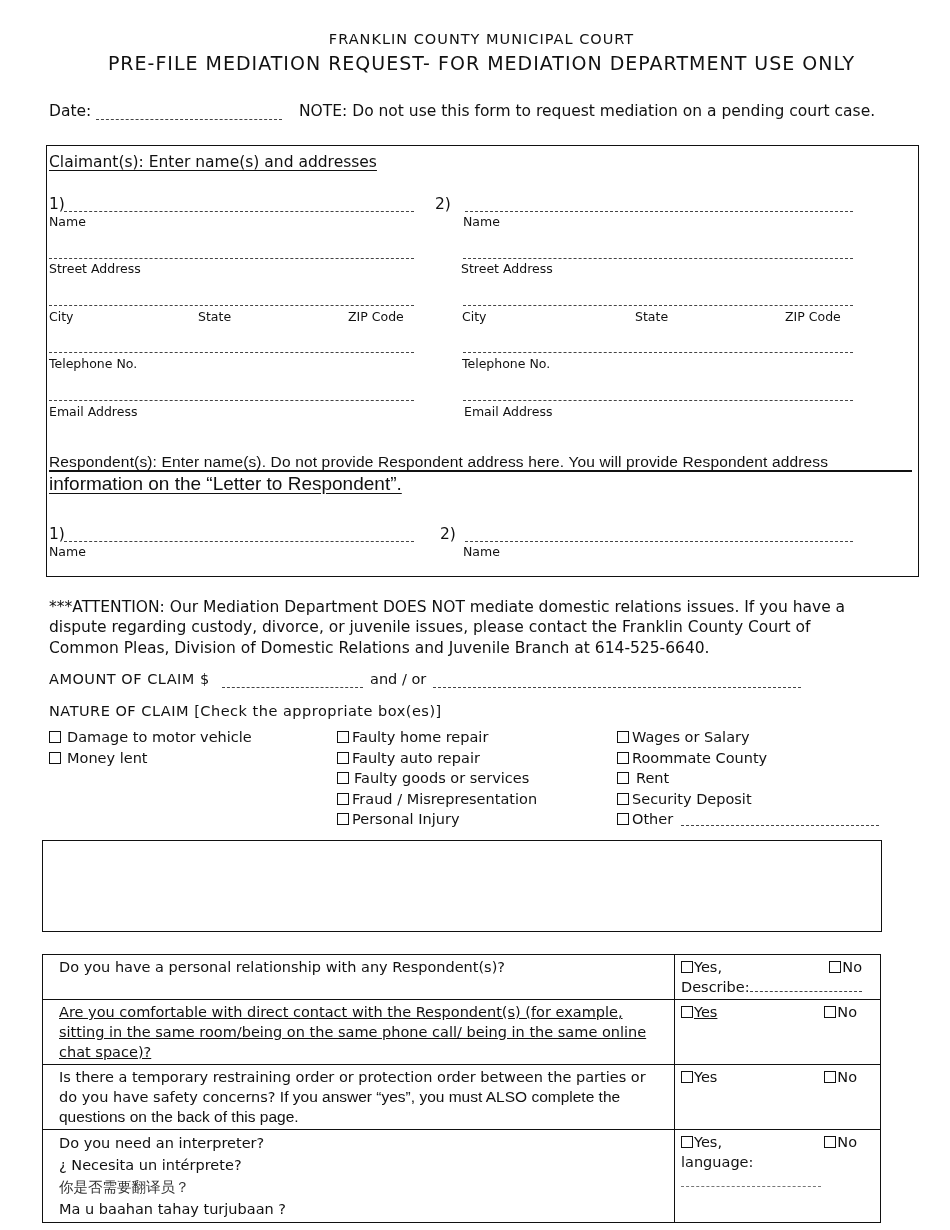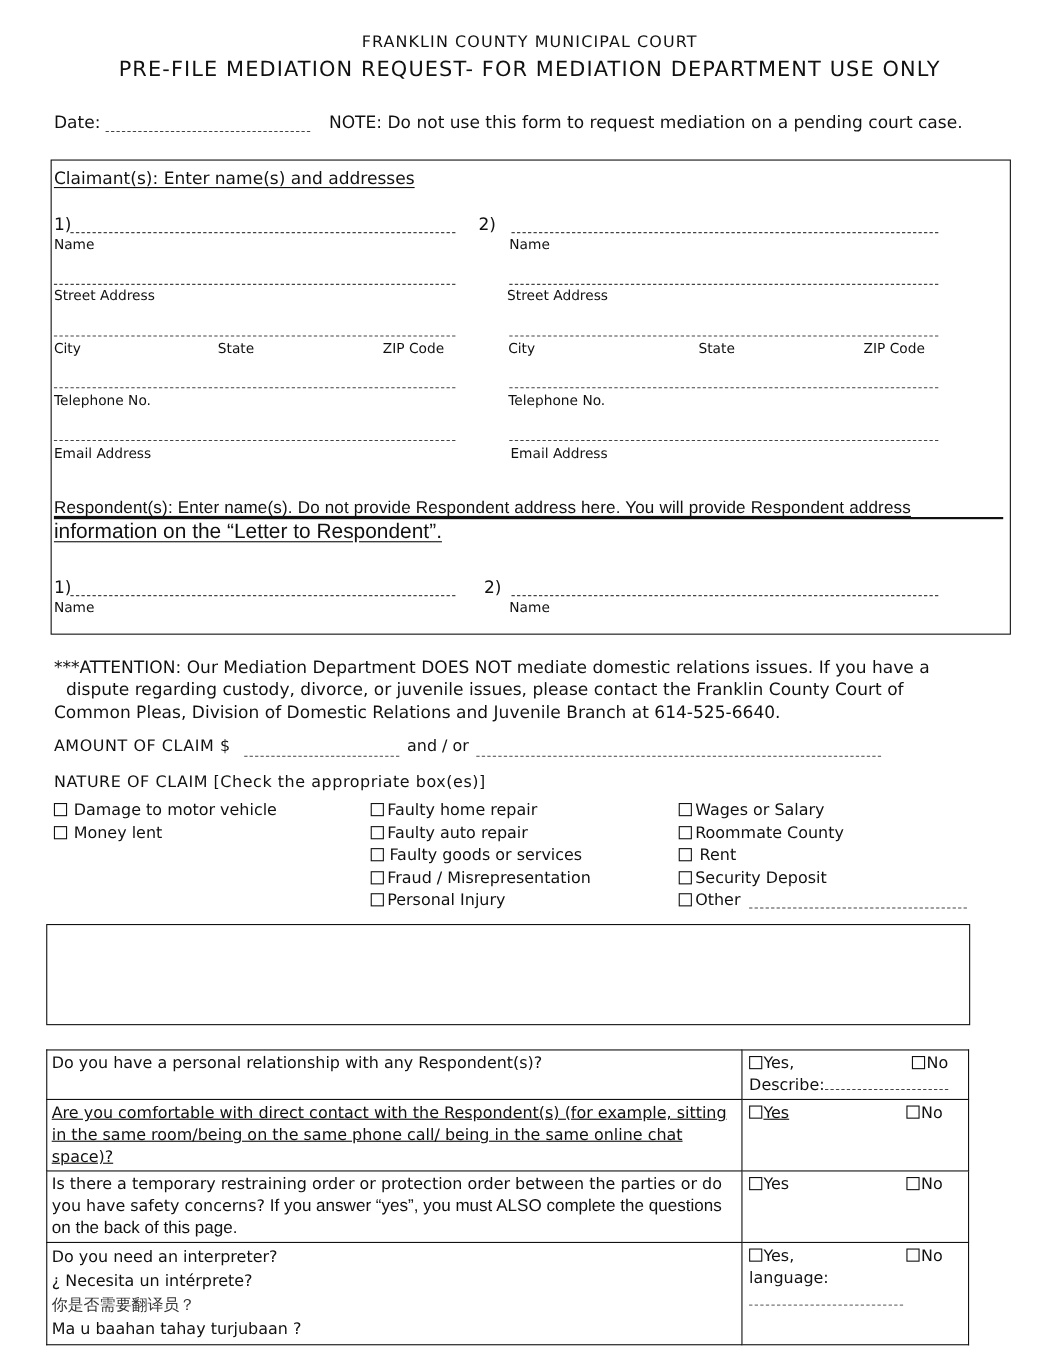--- a/index.html
+++ b/index.html
@@ -10,21 +10,21 @@
   .t15 { font-size: 15.5px; }
   .t12 { font-size: 12.5px; }
   .t13 { font-size: 14.5px; }
   .box { position: absolute; border: 1px solid #111; box-sizing: border-box; }
   .dash { border-bottom: 1.5px dashed #444; height: 0; position: absolute; }
   .ul { text-decoration: underline; text-underline-offset: 3px; }
   .lib { font-family: "Liberation Sans", sans-serif; }
   .cb { display: inline-block; width: 12px; height: 12px; border: 1.5px solid #111; box-sizing: border-box; vertical-align: -1px; margin-right: 6px; background: #fff; }
   .cbw { position: absolute; }
   table.q { position: absolute; left: 42px; top: 954px; width: 839px; border-collapse: collapse; }
-  table.q td { border: 1px solid #111; vertical-align: top; padding: 2px 4px; font-size: 14.5px; line-height: 20px; }
+  table.q td { border: 1px solid #111; vertical-align: top; padding: 2px 16px; font-size: 14.5px; line-height: 20px; }
   table.q td.a { width: 193px; padding: 2px 6px; position: relative; }
   .yn { position: relative; height: 20px; }
   .yn .no { position: absolute; right: 12px; top: 0; }
 </style>
 </head>
 <body>
 
 <div class="abs hdr1">FRANKLIN COUNTY MUNICIPAL COURT</div>
 <div class="abs hdr2">PRE-FILE MEDIATION REQUEST- FOR MEDIATION DEPARTMENT USE ONLY</div>
 
@@ -69,21 +69,21 @@
 <div style="position:absolute; left:49px; top:470px; width:863px; border-bottom:2px solid #111;"></div>
 
 <div class="abs t15" style="left:49px; top:525px;">1)</div>
 <div class="dash" style="left:64px; top:541px; width:350px;"></div>
 <div class="abs t12" style="left:49px; top:544px;">Name</div>
 <div class="abs t15" style="left:440px; top:525px;">2)</div>
 <div class="dash" style="left:465px; top:541px; width:388px;"></div>
 <div class="abs t12" style="left:463px; top:544px;">Name</div>
 
 <div class="abs t15" style="left:49px; top:598px;">***ATTENTION: Our Mediation Department DOES NOT mediate domestic relations issues. If you have a</div>
-<div class="abs t15" style="left:60px; top:618px;">dispute regarding custody, divorce, or juvenile issues, please contact the Franklin County Court of</div>
+<div class="abs t15" style="left:49px; top:618px;">dispute regarding custody, divorce, or juvenile issues, please contact the Franklin County Court of</div>
 <div class="abs t15" style="left:49px; top:639px;">Common Pleas, Division of Domestic Relations and Juvenile Branch at 614-525-6640.</div>
 
 <div class="abs t13" style="left:49px; top:671px; letter-spacing:0.5px;">AMOUNT OF CLAIM $</div>
 <div class="dash" style="left:222px; top:687px; width:141px;"></div>
 <div class="abs t13" style="left:370px; top:671px;">and / or</div>
 <div class="dash" style="left:433px; top:687px; width:368px;"></div>
 
 <div class="abs t13" style="left:49px; top:703px; letter-spacing:0.5px;">NATURE OF CLAIM [Check the appropriate box(es)]</div>
 
 <div class="cbw t13" style="left:49px; top:727px; line-height:20.5px;">

